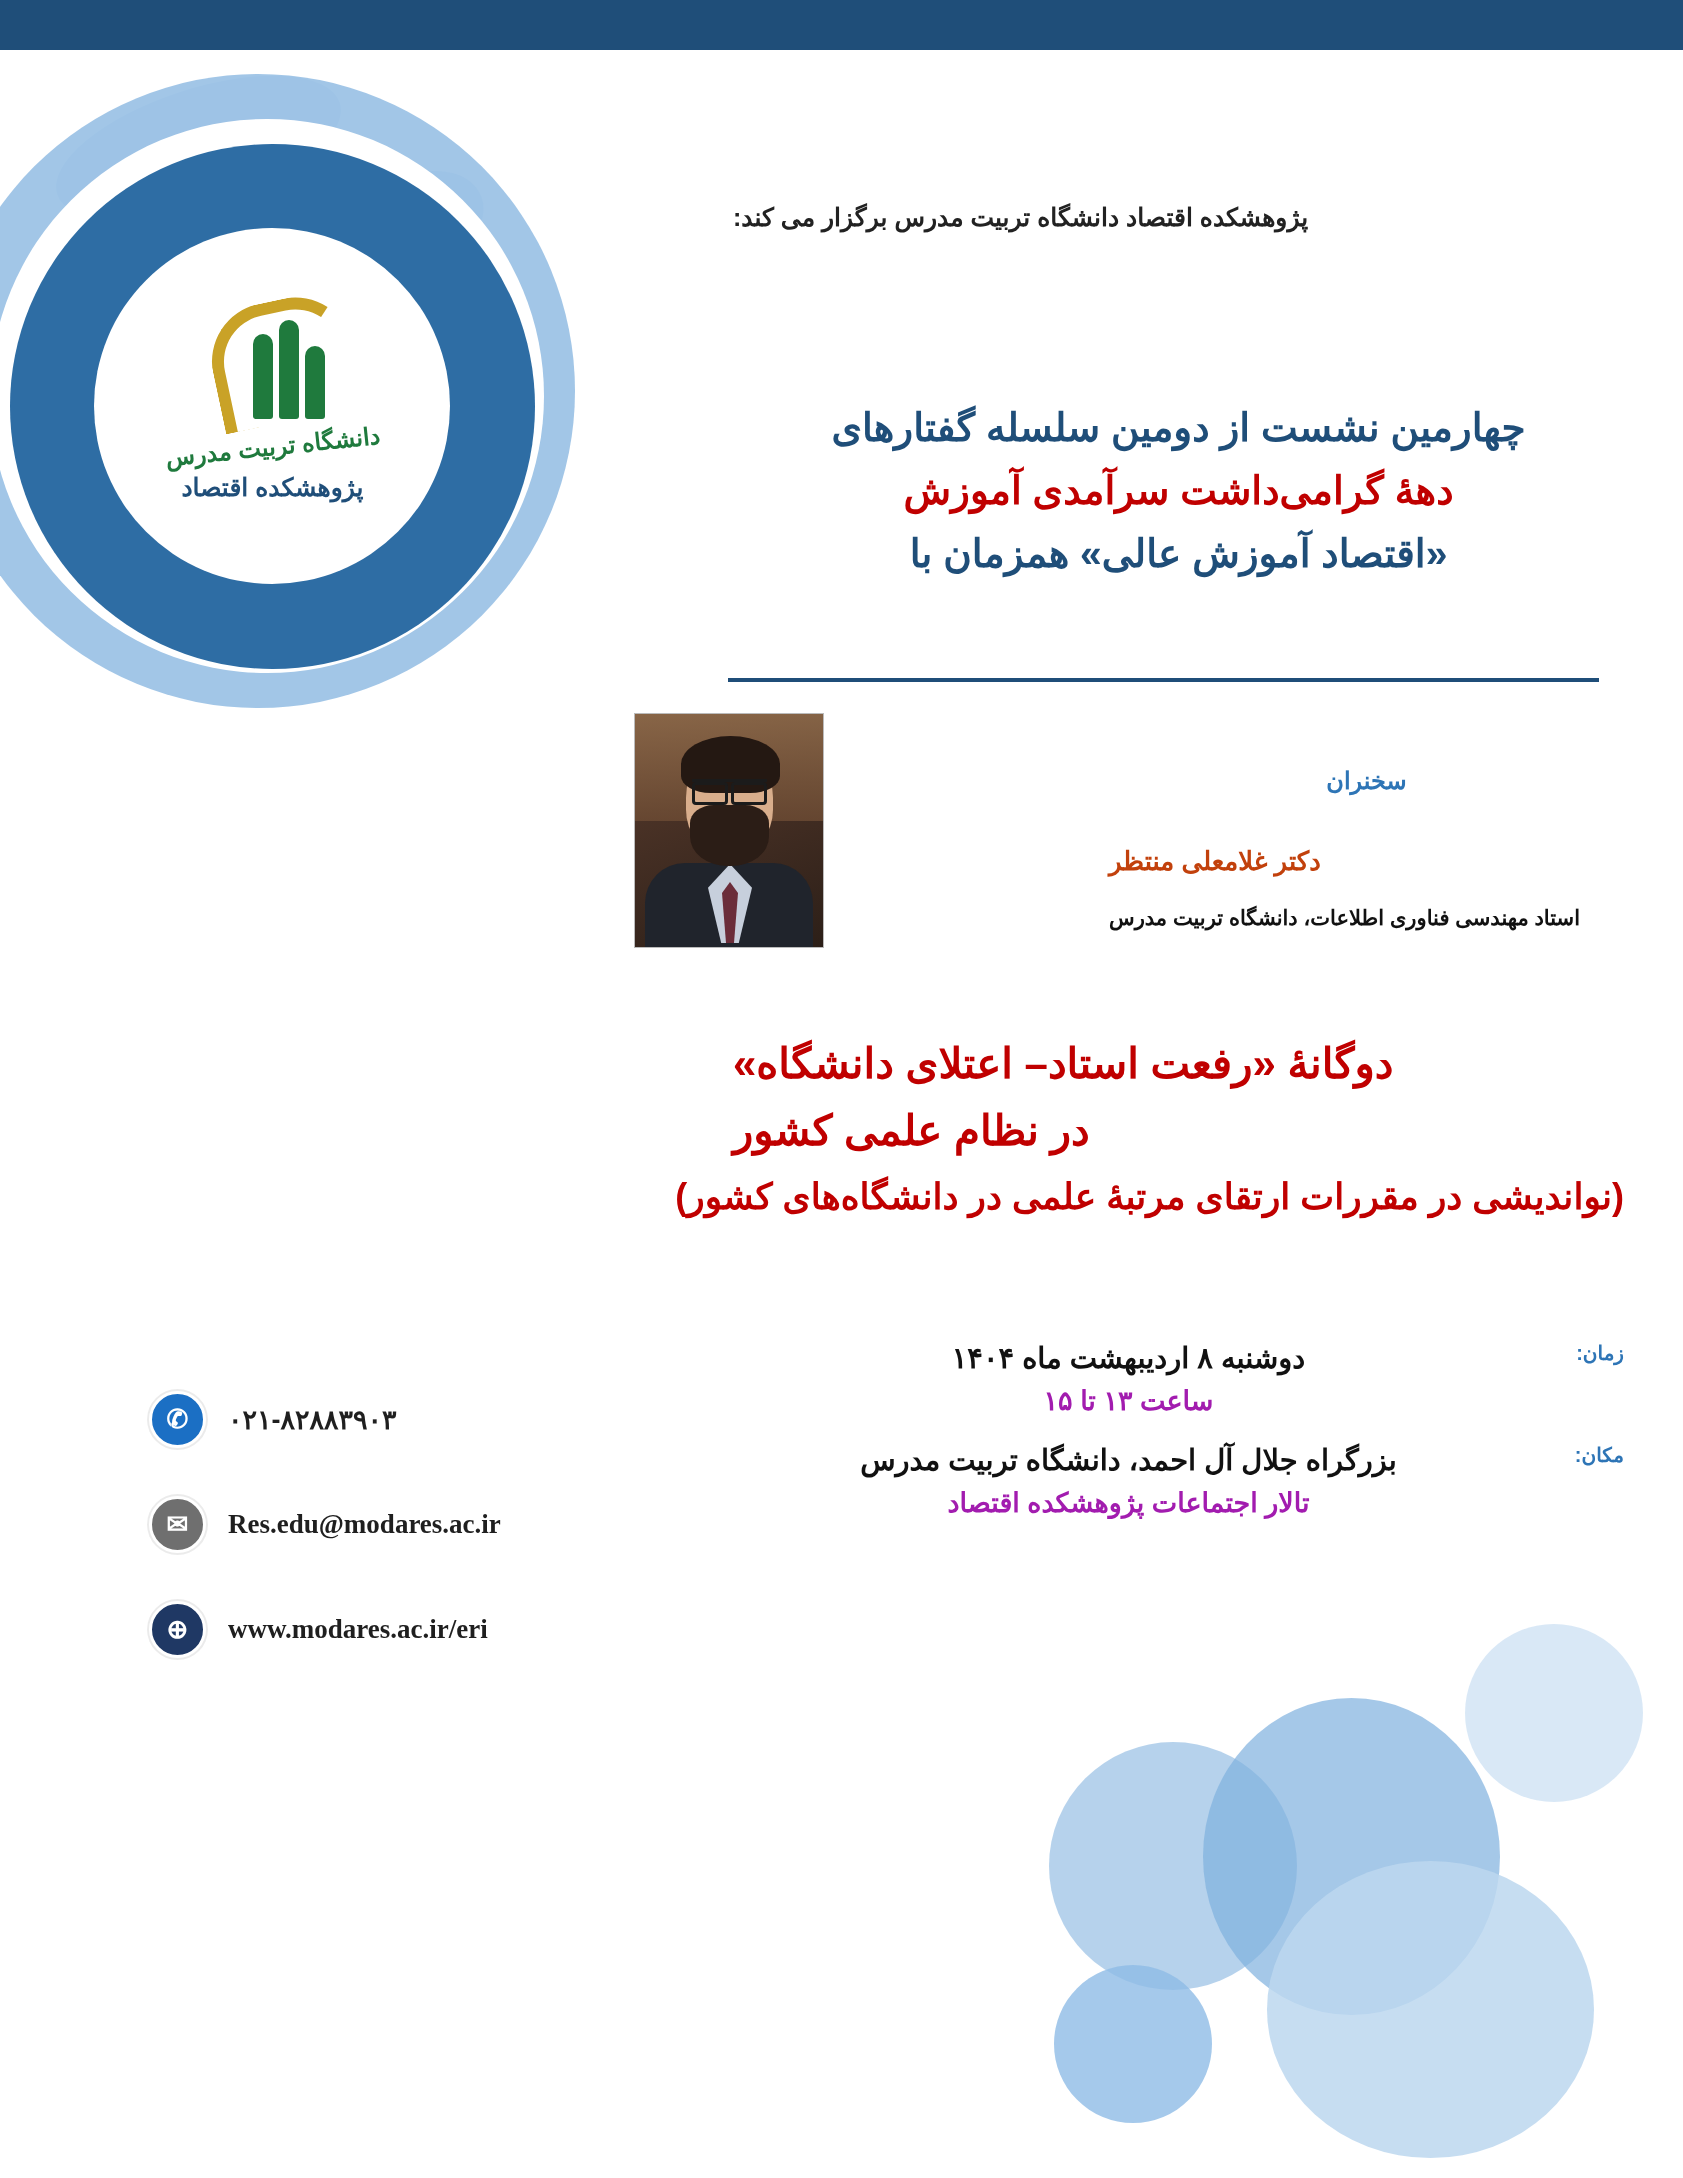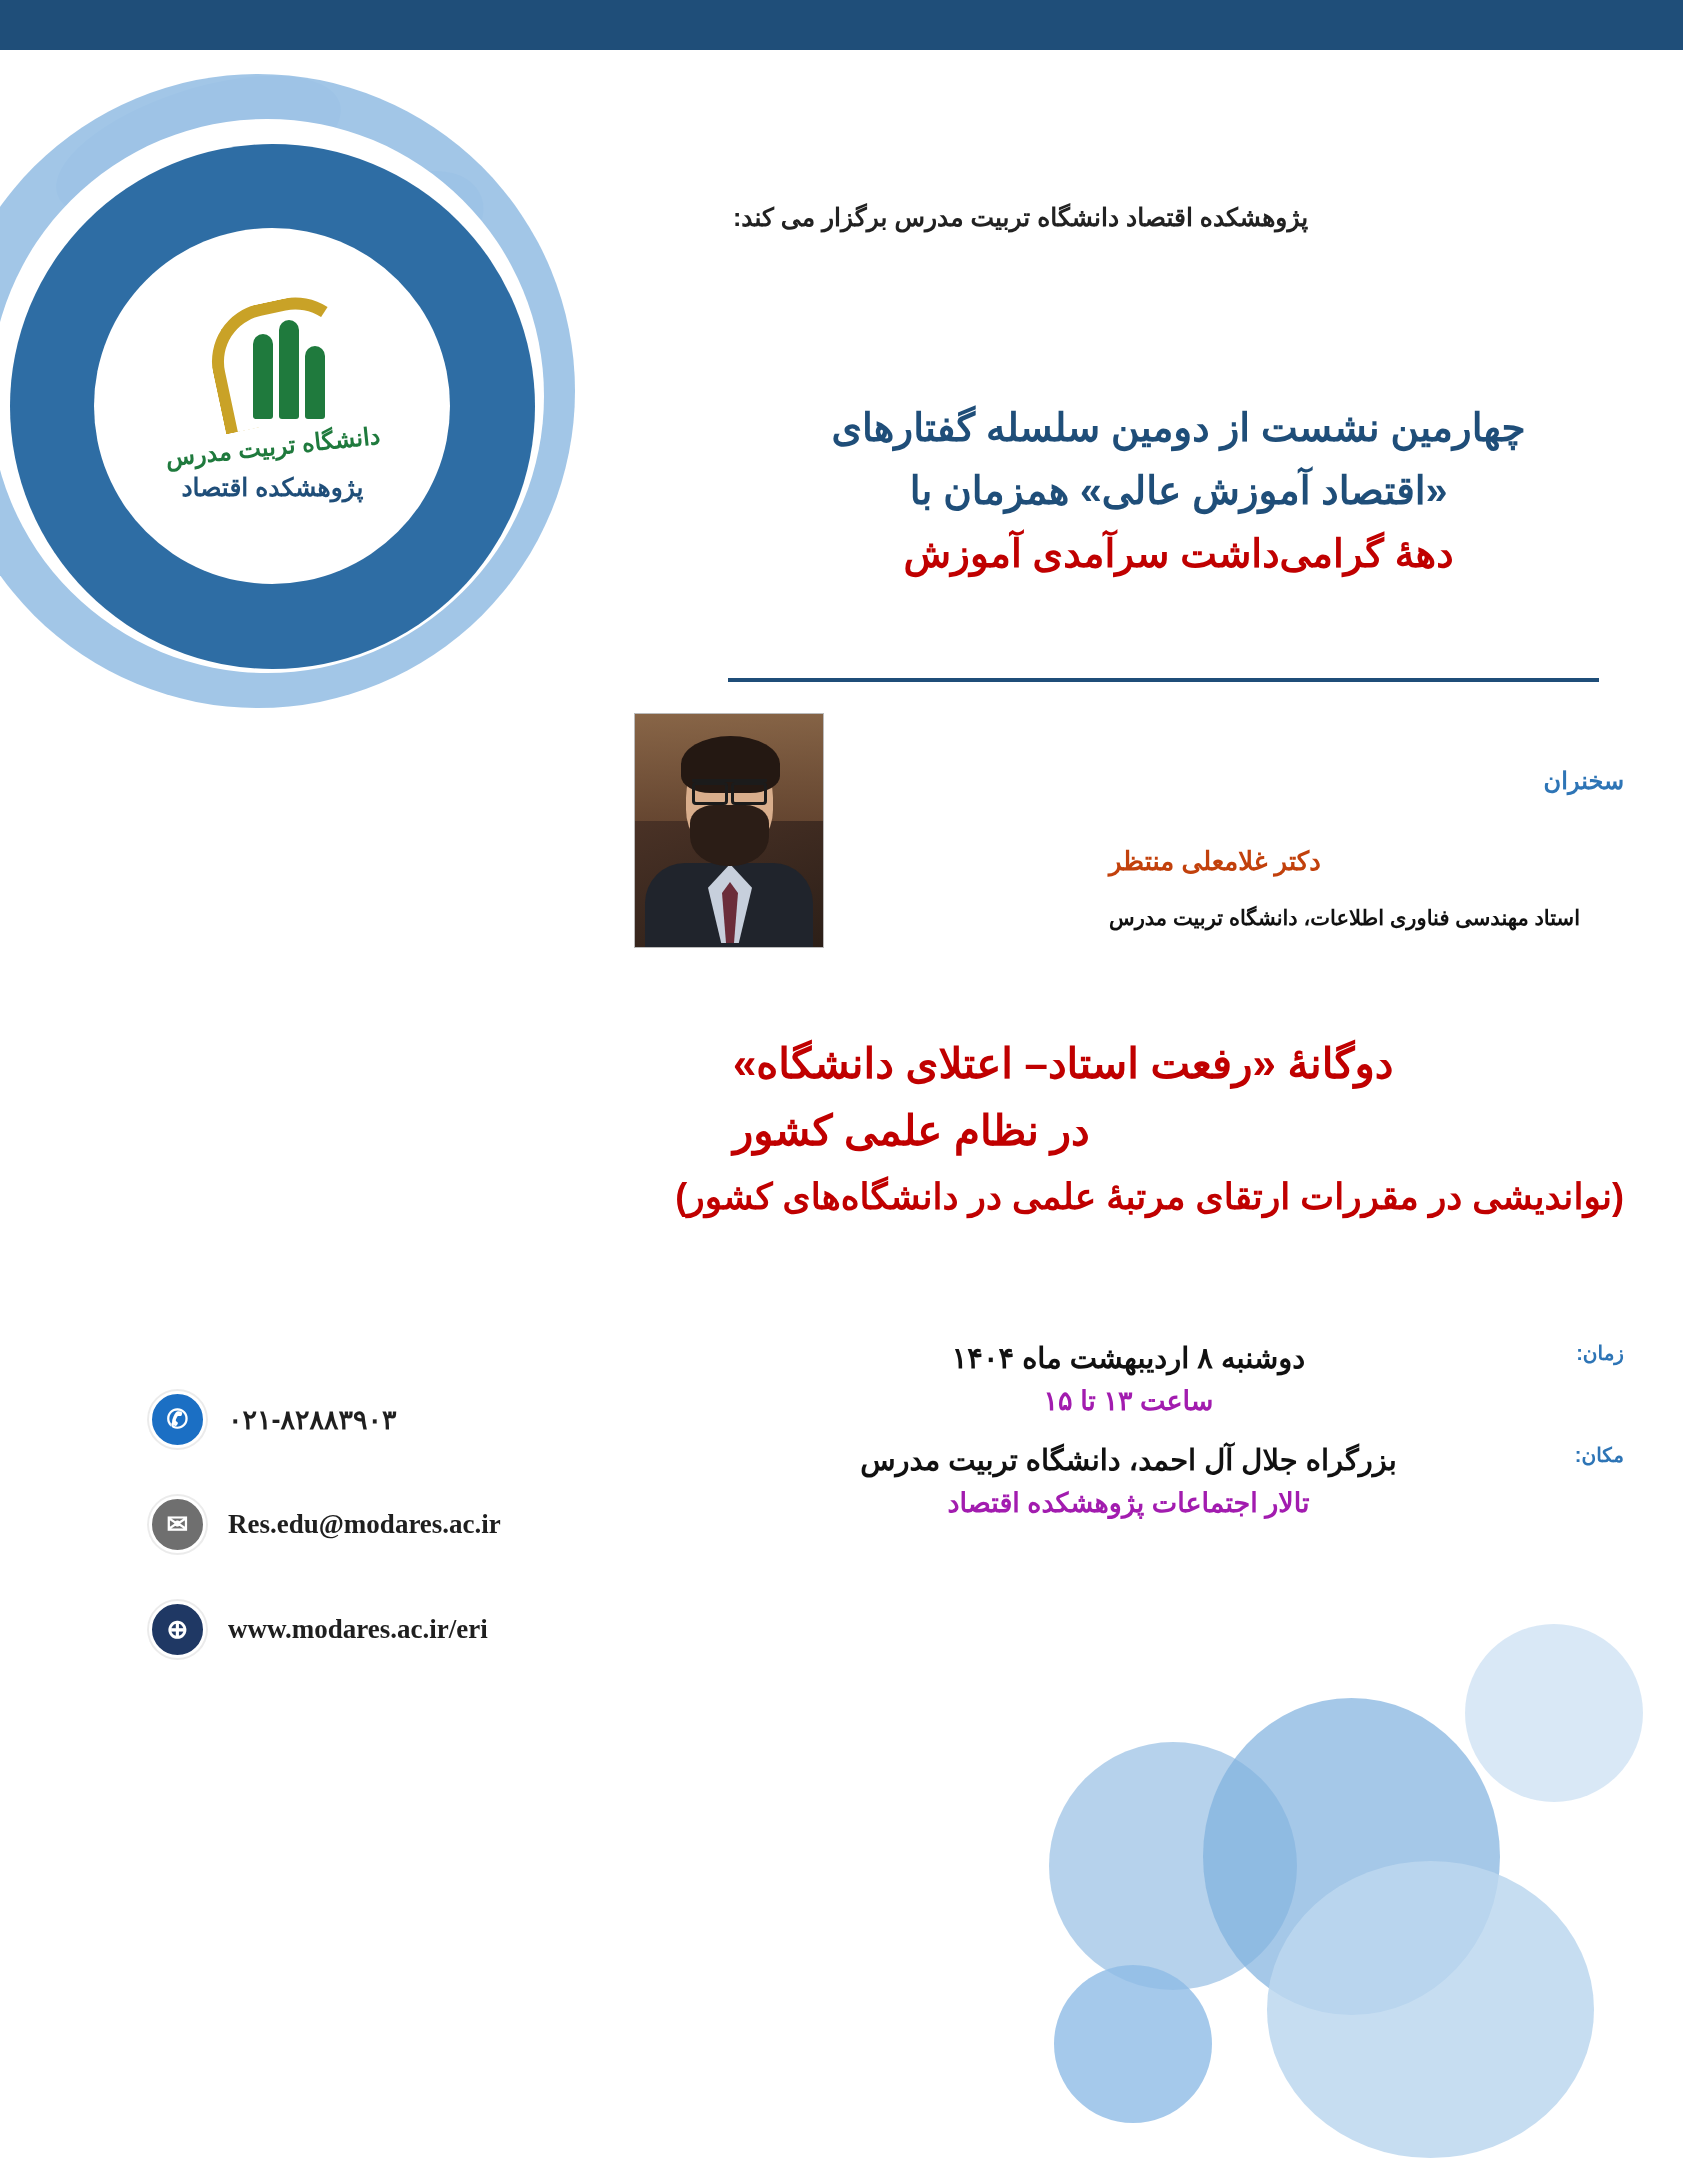--- a/index.html
+++ b/index.html
@@ -237,21 +237,21 @@
     position: absolute; left: 87px; top: 168px; width: 16px; height: 61px;
     background: #6b2d3a;
     clip-path: polygon(50% 0, 100% 18%, 75% 100%, 25% 100%, 0 18%);
   }
 
   .speaker-label {
     position: absolute;
     right: 59px;
     top: 767px;
     width: 515px;
-    text-align: right;
+    text-align: center;
     font-size: 24px;
     font-weight: bold;
     color: #2e75b6;
     direction: rtl;
   }
   .speaker-name {
     position: absolute;
     right: 59px;
     top: 846px;
     width: 515px;
@@ -401,22 +401,22 @@
       <div class="leaf l3"></div>
     </div>
     <div class="logo-text-1">دانشگاه تربیت مدرس</div>
     <div class="logo-text-2">پژوهشکده اقتصاد</div>
   </div>
 
   <div class="host-line">پژوهشکده اقتصاد دانشگاه تربیت مدرس برگزار می کند:</div>
 
   <div class="title-block">
     <div class="title-line">چهارمین نشست از دومین سلسله گفتارهای</div>
+    <div class="title-line accent">دههٔ گرامی‌داشت سرآمدی آموزش</div>
     <div class="title-line">«اقتصاد آموزش عالی» همزمان با</div>
-    <div class="title-line accent">دههٔ گرامی‌داشت سرآمدی آموزش</div>
   </div>
 
   <div class="divider"></div>
 
   <div class="speaker-photo">
     <div class="ph-bg"></div>
     <div class="ph-wall"></div>
     <div class="ph-body"></div>
     <div class="ph-shirt"></div>
     <div class="ph-tie"></div>

